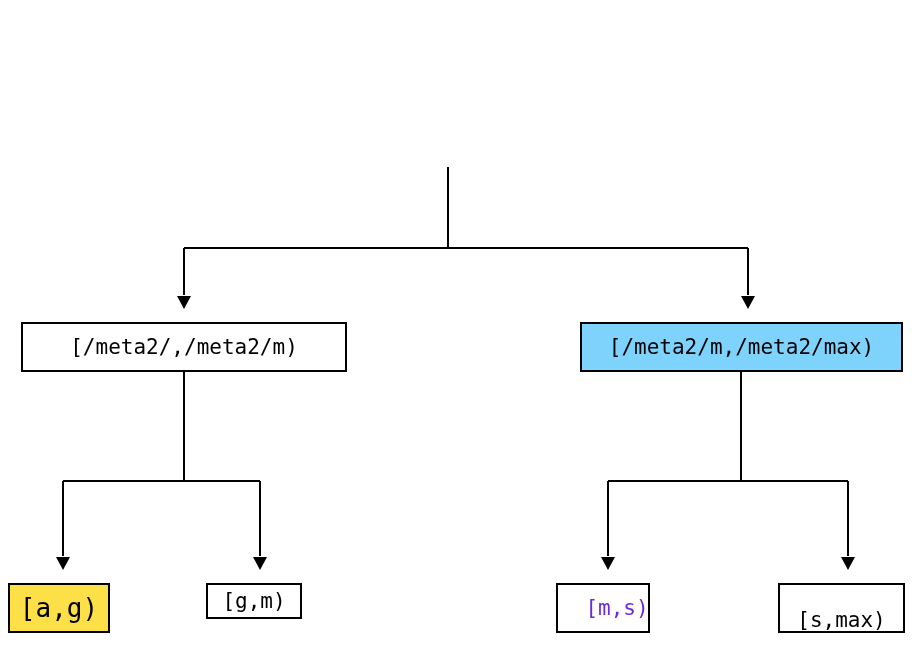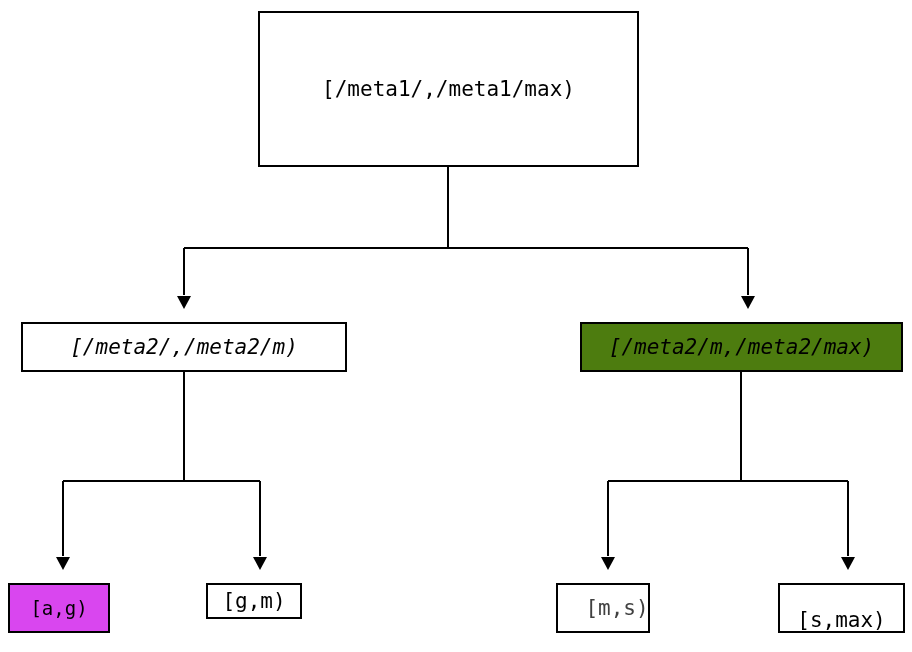--- a/index.html
+++ b/index.html
@@ -37,21 +37,20 @@
     color: #000000;
     font-family: "DejaVu Sans Mono", monospace;
     white-space: pre;
     letter-spacing: 0px;
   }
   .node-root {
     font-size: 21px;
   }
   .node-mid {
     font-size: 21px;
-    font-style: italic;
   }
   .node-leaf {
     font-size: 21px;
   }
   .node-label {
     display: block;
     line-height: 1;
   }
 </style>
 </head>
@@ -87,41 +86,38 @@
     <g>
       <path d="M 741 372 L 741 481" stroke="#000000" stroke-width="2" fill="none"></path>
       <path d="M 608 481 L 848 481" stroke="#000000" stroke-width="2" fill="none"></path>
       <path d="M 608 481 L 608 556" stroke="#000000" stroke-width="2" fill="none"></path>
       <polygon points="601,557 615,557 608,570" fill="#000000"></polygon>
       <path d="M 848 481 L 848 556" stroke="#000000" stroke-width="2" fill="none"></path>
       <polygon points="841,557 855,557 848,570" fill="#000000"></polygon>
     </g>
   </svg>
 
-  <div class="node-box node-root" id="node-root" style="left: 258px; top: 11px; width: 381px; height: 156px; font-size: 21px; border-color: rgb(0, 0, 0); border-width: 2px; background: rgb(255, 255, 255); color: rgb(0, 0, 0);">
-    <span class="node-label">[/meta1/,/meta1/max)</span>
-  </div>
 
   <div class="node-box node-mid" id="node-mid-left" style="left: 21px; top: 322px; width: 326px; height: 50px; font-size: 21px; border-color: rgb(0, 0, 0); border-width: 2px; background: rgb(255, 255, 255); color: rgb(0, 0, 0);">
     <span class="node-label">[/meta2/,/meta2/m)</span>
   </div>
 
-  <div class="node-box node-mid" id="node-mid-right" style="left: 580px; top: 322px; width: 323px; height: 50px; font-size: 21px; border-color: rgb(0, 0, 0); border-width: 2px; background: #4d7c0f; color: rgb(0, 0, 0);">
+  <div class="node-box node-mid" id="node-mid-right" style="left: 580px; top: 322px; width: 323px; height: 50px; font-size: 21px; border-color: rgb(0, 0, 0); border-width: 2px; background: #7dd3fc; color: rgb(0, 0, 0);">
     <span class="node-label">[/meta2/m,/meta2/max)</span>
   </div>
 
-  <div class="node-box node-leaf" id="node-leaf-a-g" style="left: 8px; top: 583px; width: 102px; height: 50px; font-size: 19px; border-color: rgb(0, 0, 0); border-width: 2px; background: #d946ef; color: rgb(0, 0, 0);">
+  <div class="node-box node-leaf" id="node-leaf-a-g" style="left: 8px; top: 583px; width: 102px; height: 50px; font-size: 26px; border-color: rgb(0, 0, 0); border-width: 2px; background: #fde047; color: rgb(0, 0, 0);">
     <span class="node-label">[a,g)</span>
   </div>
 
   <div class="node-box node-leaf" id="node-leaf-g-m" style="left: 206px; top: 583px; width: 96px; height: 36px; font-size: 21px; border-color: rgb(0, 0, 0); border-width: 2px; background: rgb(255, 255, 255); color: rgb(0, 0, 0);">
     <span class="node-label">[g,m)</span>
   </div>
 
-  <div class="node-box node-leaf" id="node-leaf-m-s" style="left: 556px; top: 583px; width: 94px; height: 50px; font-size: 21px; border-color: rgb(0, 0, 0); border-width: 2px; background: rgb(255, 255, 255); color: #404040; padding-left: 28px;">
+  <div class="node-box node-leaf" id="node-leaf-m-s" style="left: 556px; top: 583px; width: 94px; height: 50px; font-size: 21px; border-color: rgb(0, 0, 0); border-width: 2px; background: rgb(255, 255, 255); color: #6d28d9; padding-left: 28px;">
     <span class="node-label">[m,s)</span>
   </div>
 
   <div class="node-box node-leaf" id="node-leaf-s-max" style="left: 778px; top: 583px; width: 127px; height: 50px; font-size: 21px; border-color: rgb(0, 0, 0); border-width: 2px; background: rgb(255, 255, 255); color: rgb(0, 0, 0); align-items: flex-end;">
     <span class="node-label">[s,max)</span>
   </div>
 
 </div>
 
 </body></html>

